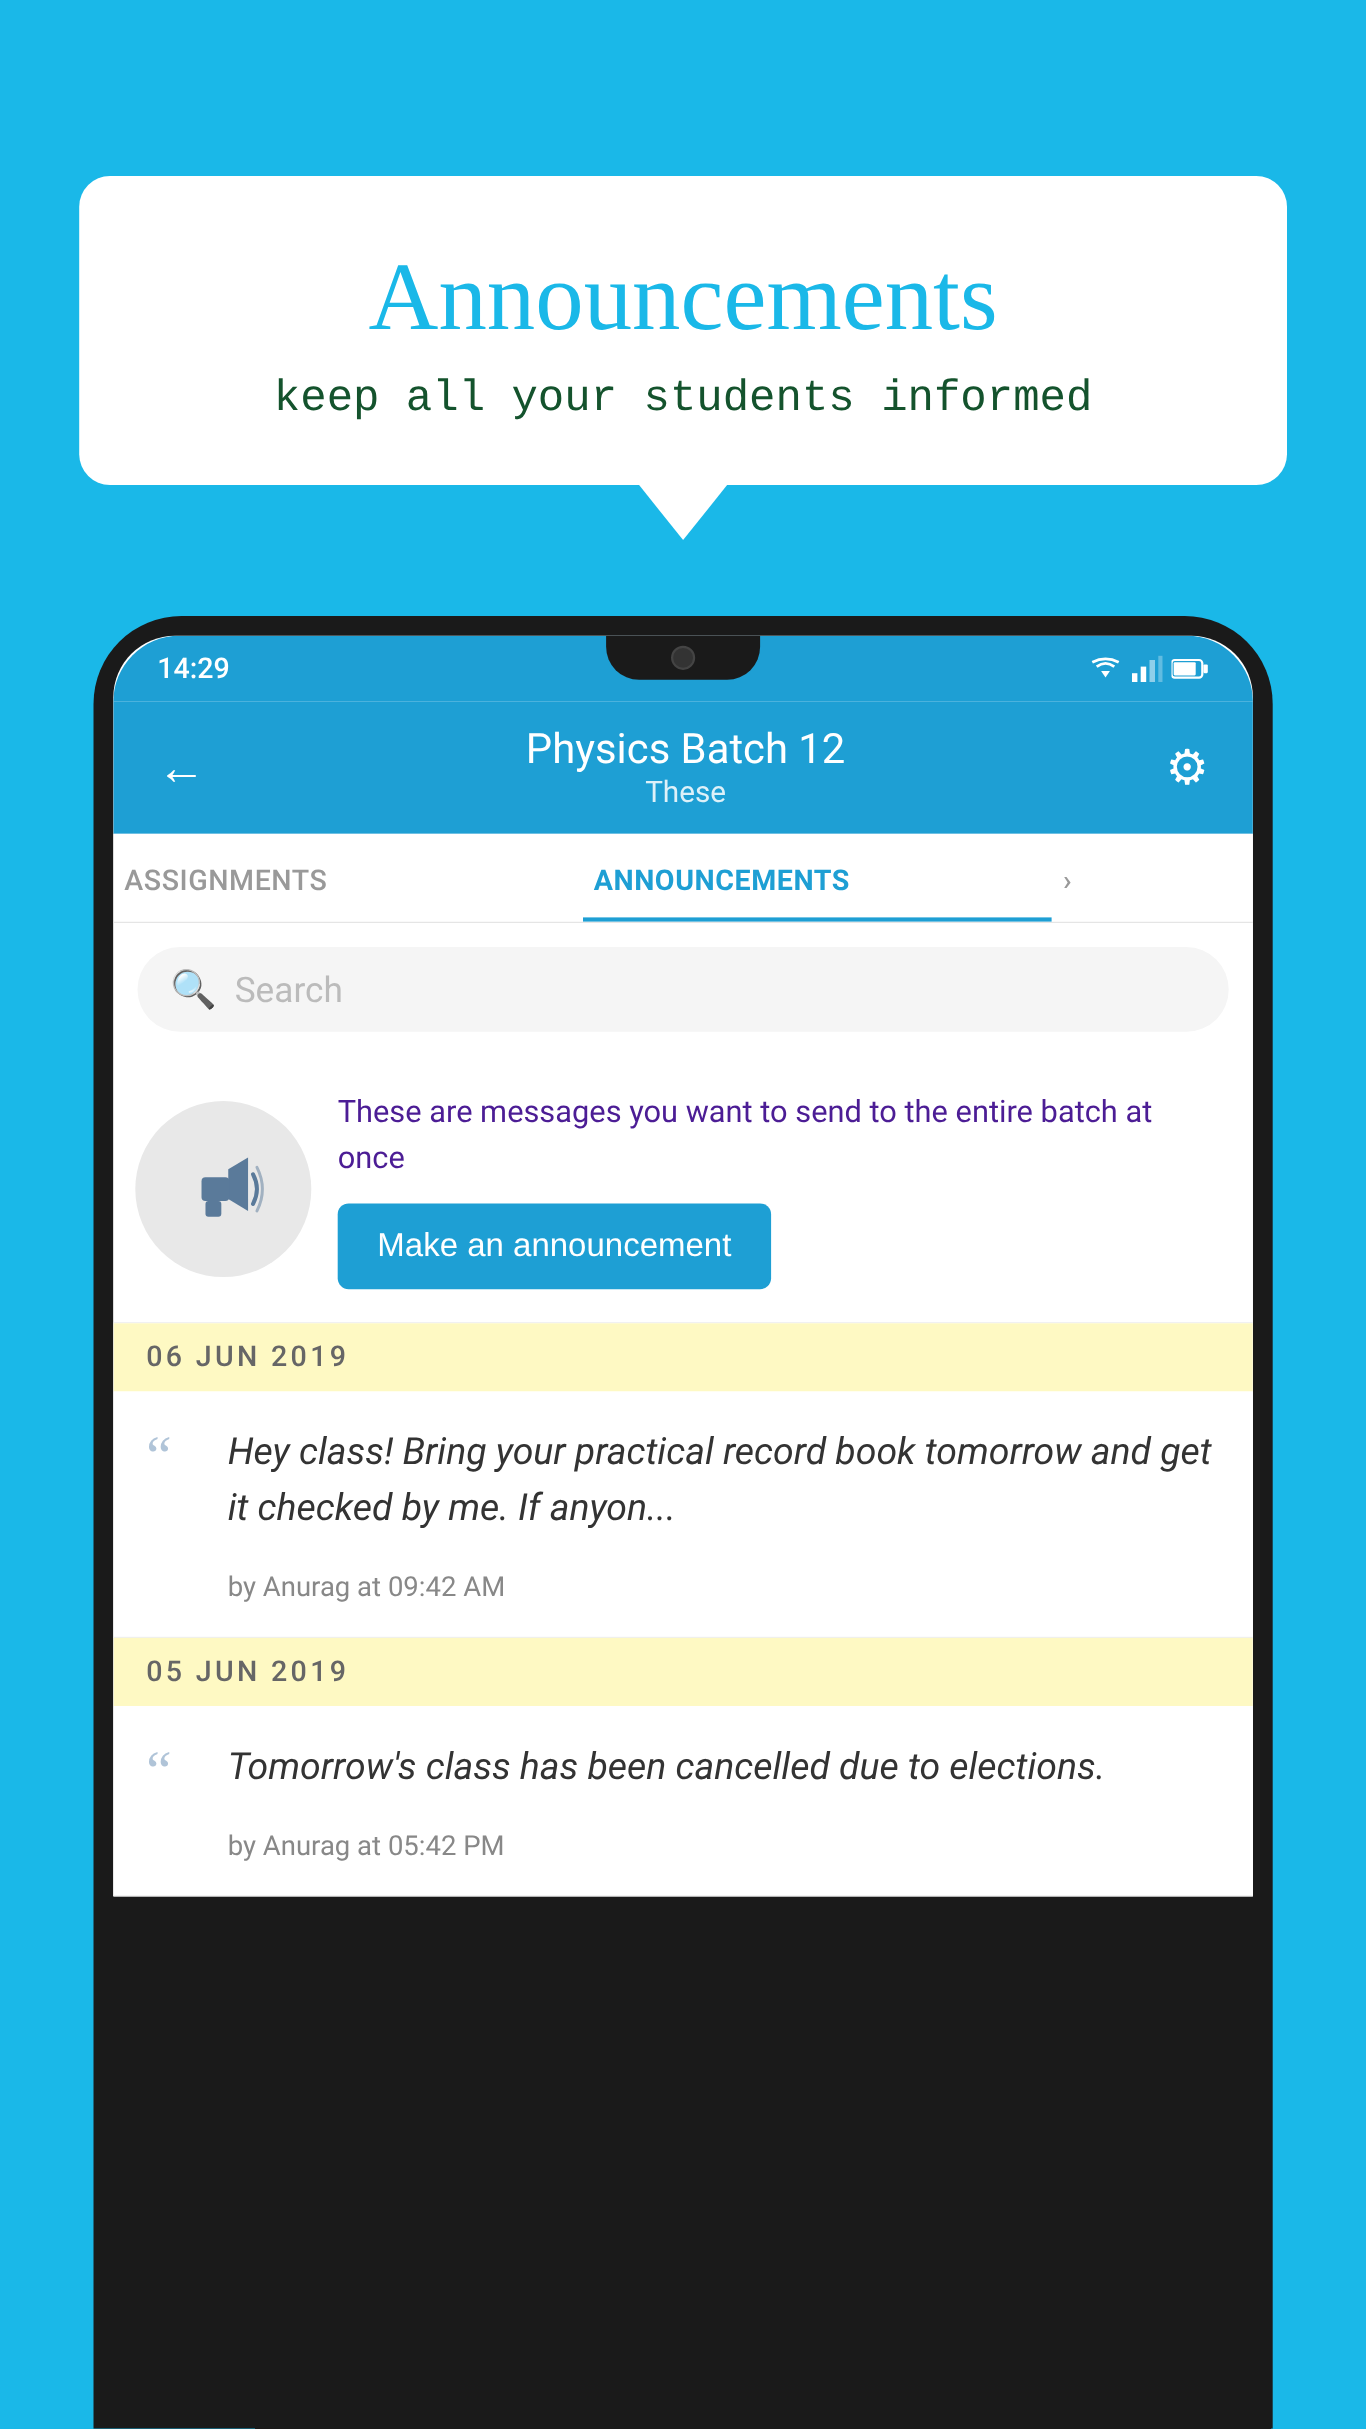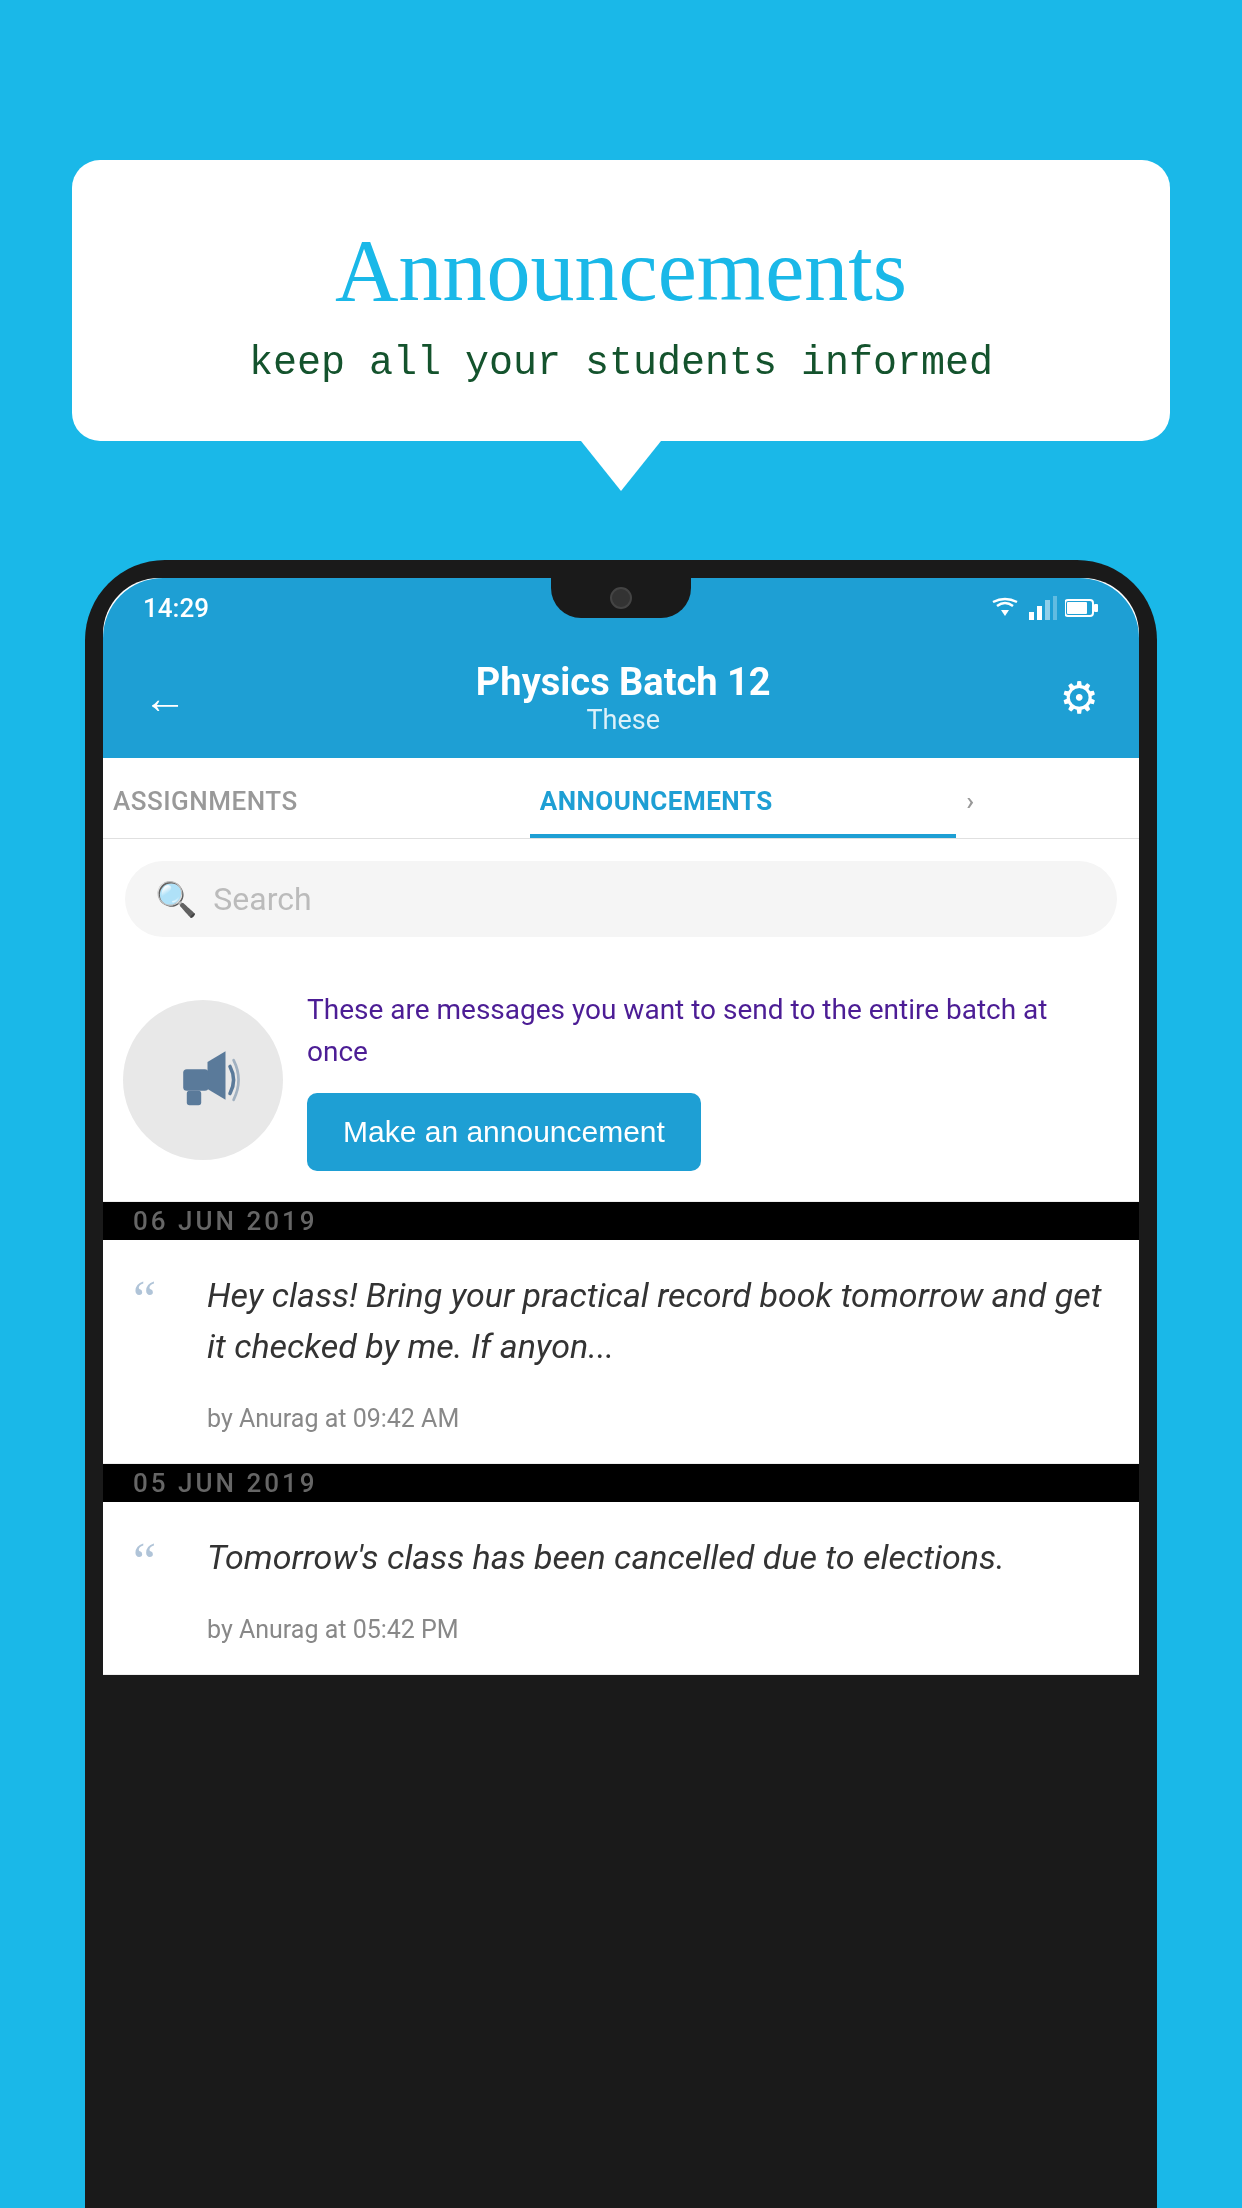--- a/index.html
+++ b/index.html
@@ -132,21 +132,21 @@
       justify-content: space-between;
     }
 
     .app-header-center {
       text-align: center;
     }
 
     .app-title {
       color: white;
       font-size: 38px;
-      font-weight: 700;
+      font-weight: 400;
     }
 
     .app-subtitle {
       color: rgba(255,255,255,0.85);
       font-size: 27px;
       font-weight: 400;
     }
 
     .header-icon {
       color: white;
@@ -257,22 +257,22 @@
       border-radius: 10px;
       padding: 22px 36px;
       font-size: 30px;
       font-weight: 500;
       cursor: pointer;
       display: inline-block;
     }
 
     
     .date-separator {
-      background: #000000;
-      padding: 4px 30px;
+      background: #fef9c3;
+      padding: 16px 30px;
       font-size: 26px;
       color: #666;
       letter-spacing: 3px;
       font-weight: 500;
     }
 
     
     .announcement-item {
       display: flex;
       align-items: flex-start;

